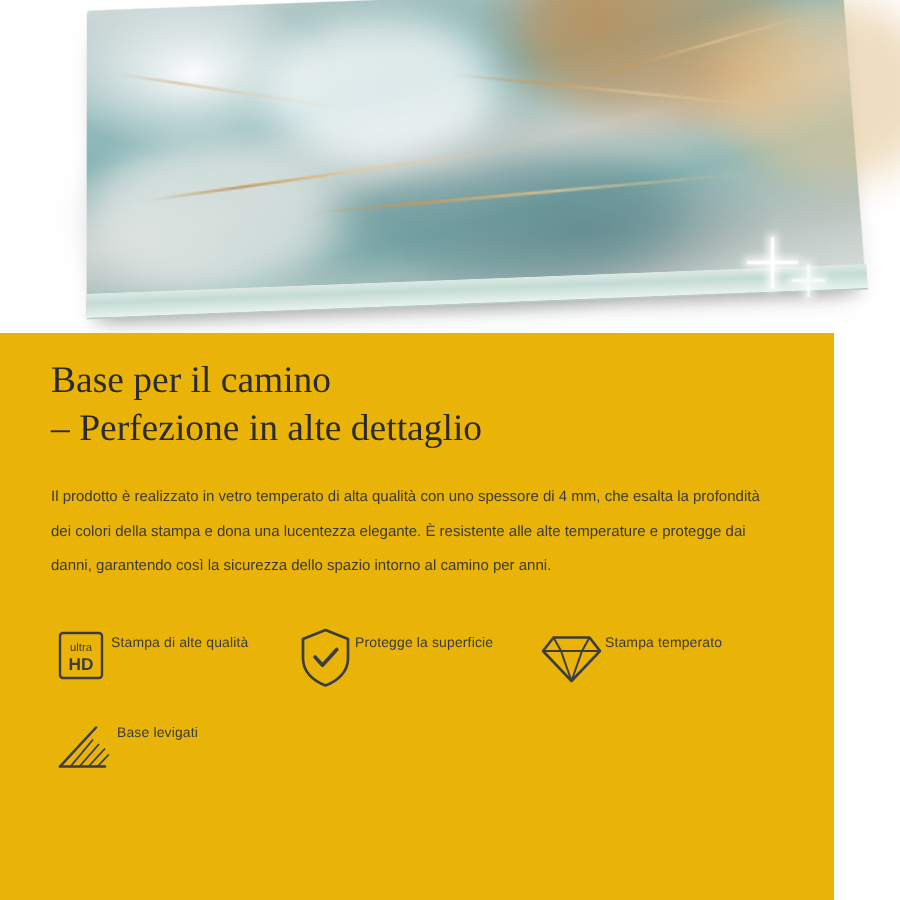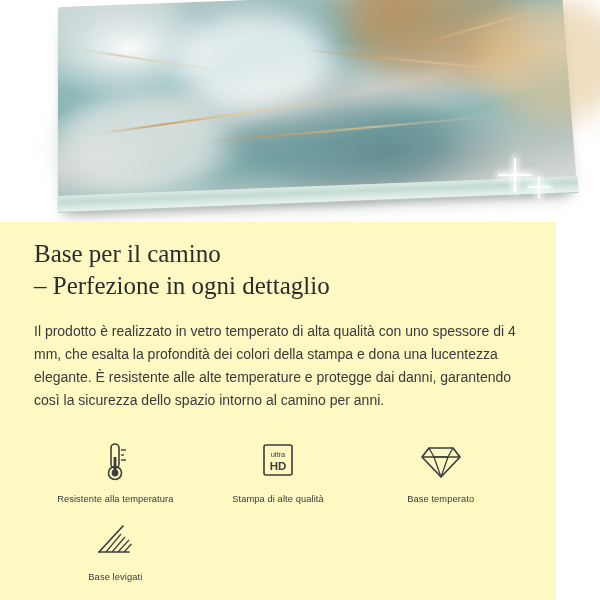--- a/index.html
+++ b/index.html
@@ -10,21 +10,21 @@
     width: 600px;
     height: 600px;
     background: #ffffff;
     font-family: "Liberation Sans", sans-serif;
     overflow: hidden;
   }
   .page {
     position: relative;
     width: 556px;
     height: 600px;
-    background: #fef9c3;
+    background: #eab308;
   }
 
   
   .hero {
     position: relative;
     width: 600px;
     height: 222px;
     overflow: hidden;
     background: #ffffff;
   }
@@ -109,37 +109,36 @@
     font-family: "Liberation Serif", serif;
     font-size: 25px;
     line-height: 32px;
     color: #2b2b2b;
     font-weight: 400;
   }
   .headline .line2 { display: block; }
 
   .body-copy {
     margin: 18px 0 0 0;
-    font-size: 14px;
+    font-size: 10px;
     line-height: 23px;
     color: #3a3a3a;
     max-width: 540px;
   }
 
   
   .features {
     margin-top: 26px;
     display: grid;
     grid-template-columns: repeat(3, 1fr);
     row-gap: 12px;
   }
   .feature {
     display: flex;
-    flex-direction: column;
-    align-items: center;
+    flex-direction: row;
     justify-content: flex-start;
   }
   .feature .glyph {
     height: 48px;
     display: flex;
     align-items: center;
     justify-content: center;
   }
   .feature .caption {
     margin-top: 8px;
@@ -170,65 +169,60 @@
     </div>
     <div class="glass-edge"></div>
     <span class="sparkle s1"></span>
     <span class="sparkle s2"></span>
   </div>
 
   <div class="content">
 
     <h1 class="headline">
       <span>Base per il camino</span>
-      <span class="line2">– Perfezione in ogni dettaglio</span>
+      <span class="line2">– Perfezione in alte dettaglio</span>
     </h1>
 
     <p class="body-copy">Il prodotto è realizzato in vetro temperato di alta qualità con uno spessore di 4 mm, che esalta la profondità dei colori della stampa e dona una lucentezza elegante. È resistente alle alte temperature e protegge dai danni, garantendo così la sicurezza dello spazio intorno al camino per anni.</p>
 
     <div class="features">
 
-      <div class="feature">
-        <span class="glyph">
-          <svg width="34" height="44" viewBox="0 0 34 44">
-            <rect x="13" y="4" width="8" height="24" rx="4" fill="none" stroke="#3d3d3d" stroke-width="1.6"></rect>
-            <circle cx="17" cy="33" r="6.5" fill="none" stroke="#3d3d3d" stroke-width="1.6"></circle>
-            <circle cx="17" cy="33" r="3.4" fill="#3d3d3d"></circle>
-            <rect x="15.6" y="17" width="2.8" height="14" fill="#3d3d3d"></rect>
-            <line x1="23" y1="10" x2="28" y2="10" stroke="#3d3d3d" stroke-width="1.4"></line>
-            <line x1="23" y1="15" x2="26" y2="15" stroke="#3d3d3d" stroke-width="1.4"></line>
-            <line x1="23" y1="20" x2="28" y2="20" stroke="#3d3d3d" stroke-width="1.4"></line>
-          </svg>
-        </span>
-        <span class="caption">Resistente alla temperatura</span>
-      </div>
 
       <div class="feature">
         <span class="glyph">
           <svg width="40" height="42" viewBox="0 0 40 42">
             <rect x="6" y="4" width="28" height="30" rx="2" fill="none" stroke="#3d3d3d" stroke-width="1.6"></rect>
             <text x="20" y="16" font-family="Liberation Sans, sans-serif" font-size="7.5" fill="#3d3d3d" text-anchor="middle">ultra</text>
             <text x="20" y="28.5" font-family="Liberation Sans, sans-serif" font-size="11.5" font-weight="bold" fill="#3d3d3d" text-anchor="middle">HD</text>
           </svg>
         </span>
         <span class="caption">Stampa di alte qualità</span>
       </div>
 
+      <div class="feature">
+        <span class="glyph">
+          <svg width="40" height="44" viewBox="0 0 40 44">
+            <path d="M20 3 L35 9 V22 C35 31 28 37 20 40 C12 37 5 31 5 22 V9 Z" fill="none" stroke="#3d3d3d" stroke-width="1.8" stroke-linejoin="round"></path>
+            <path d="M13 21 L18 26.5 L27.5 16" fill="none" stroke="#3d3d3d" stroke-width="2.4" stroke-linecap="round" stroke-linejoin="round"></path>
+          </svg>
+        </span>
+        <span class="caption">Protegge la superficie</span>
+      </div>
 
       <div class="feature">
         <span class="glyph">
           <svg width="44" height="40" viewBox="0 0 44 40">
             <path d="M10 6 H34 L41 15 L22 35 L3 15 Z" fill="none" stroke="#3d3d3d" stroke-width="1.7" stroke-linejoin="round"></path>
             <path d="M3 15 H41" stroke="#3d3d3d" stroke-width="1.4"></path>
             <path d="M10 6 L15 15 L22 35" fill="none" stroke="#3d3d3d" stroke-width="1.3"></path>
             <path d="M34 6 L29 15 L22 35" fill="none" stroke="#3d3d3d" stroke-width="1.3"></path>
             <path d="M15 15 H29" stroke="#3d3d3d" stroke-width="1.3"></path>
           </svg>
         </span>
-        <span class="caption">Base temperato</span>
+        <span class="caption">Stampa temperato</span>
       </div>
 
       <div class="feature">
         <span class="glyph">
           <svg width="44" height="40" viewBox="0 0 44 40">
             <path d="M6 32 L30 6" stroke="#3d3d3d" stroke-width="1.7" stroke-linecap="round"></path>
             <path d="M6 32 H36" stroke="#3d3d3d" stroke-width="1.7" stroke-linecap="round"></path>
             <path d="M13 32 L28 14" stroke="#3d3d3d" stroke-width="1.2"></path>
             <path d="M19 32 L32 17" stroke="#3d3d3d" stroke-width="1.2"></path>
             <path d="M25 32 L36 20" stroke="#3d3d3d" stroke-width="1.2"></path>

